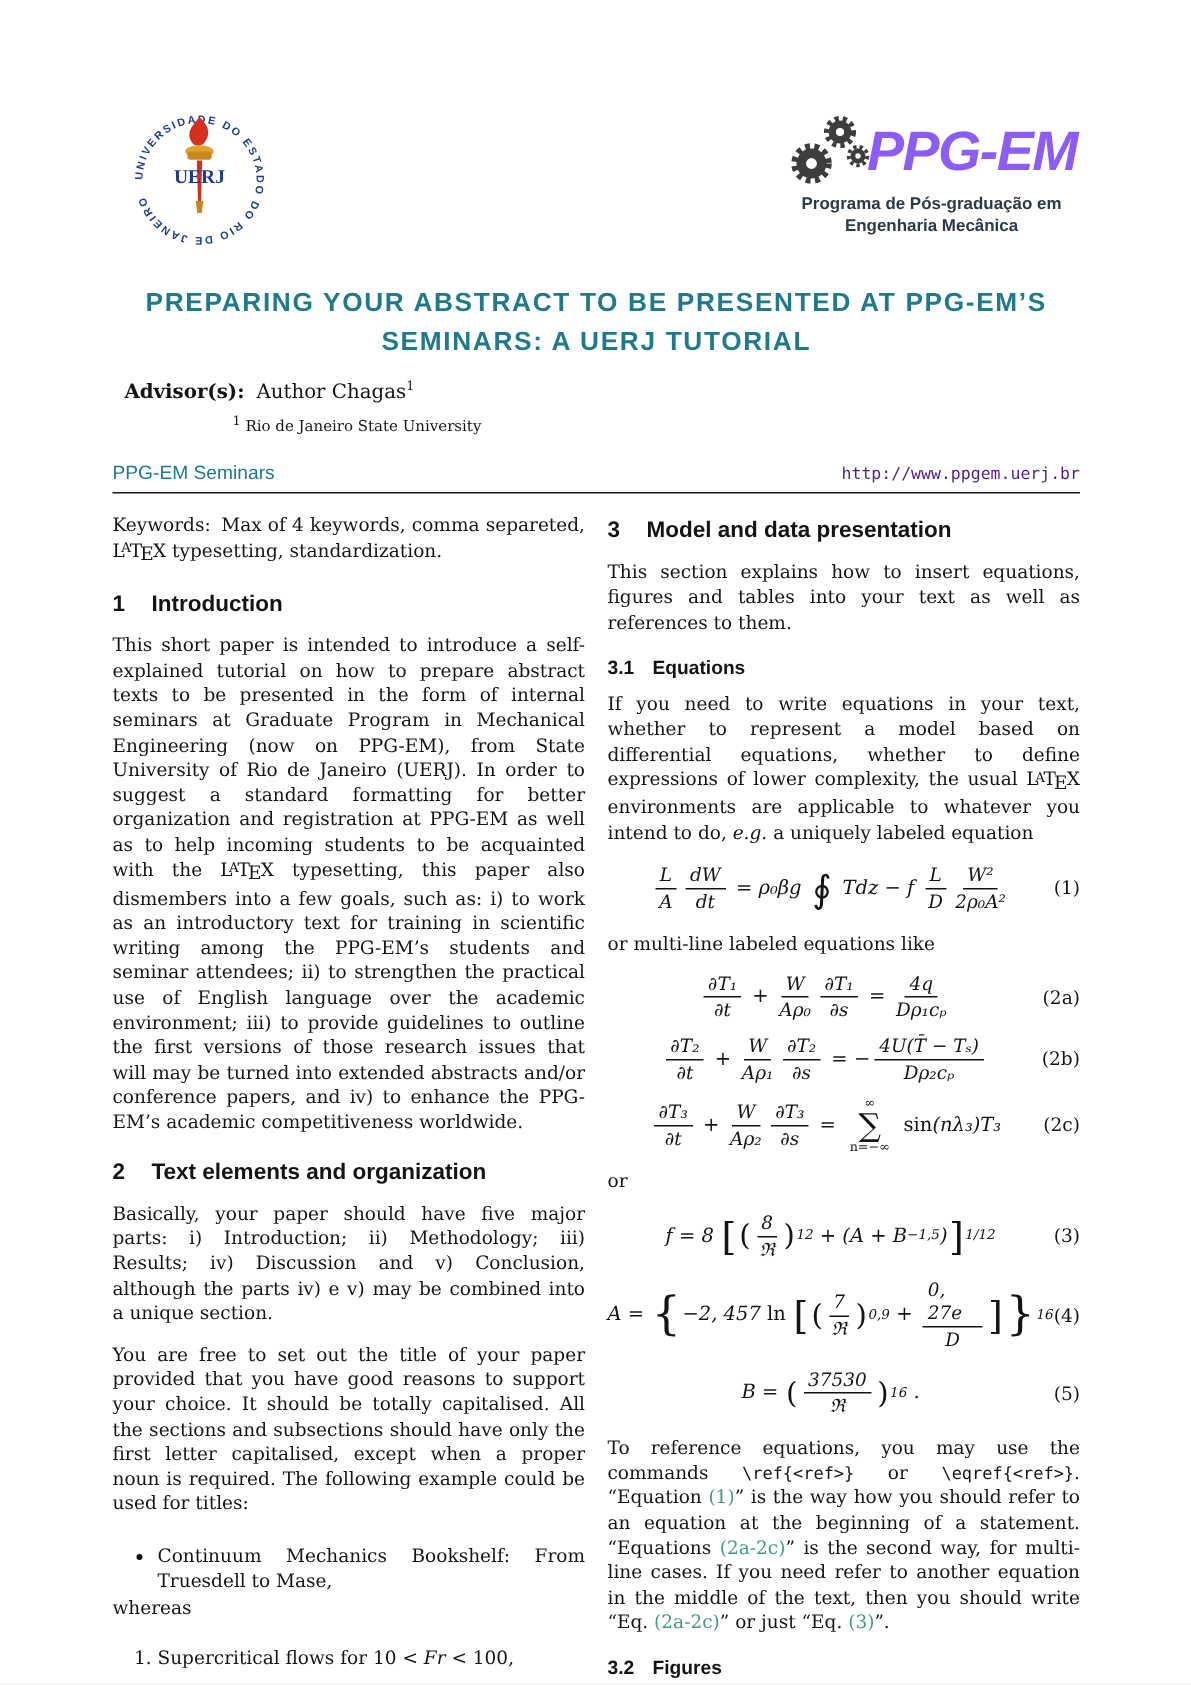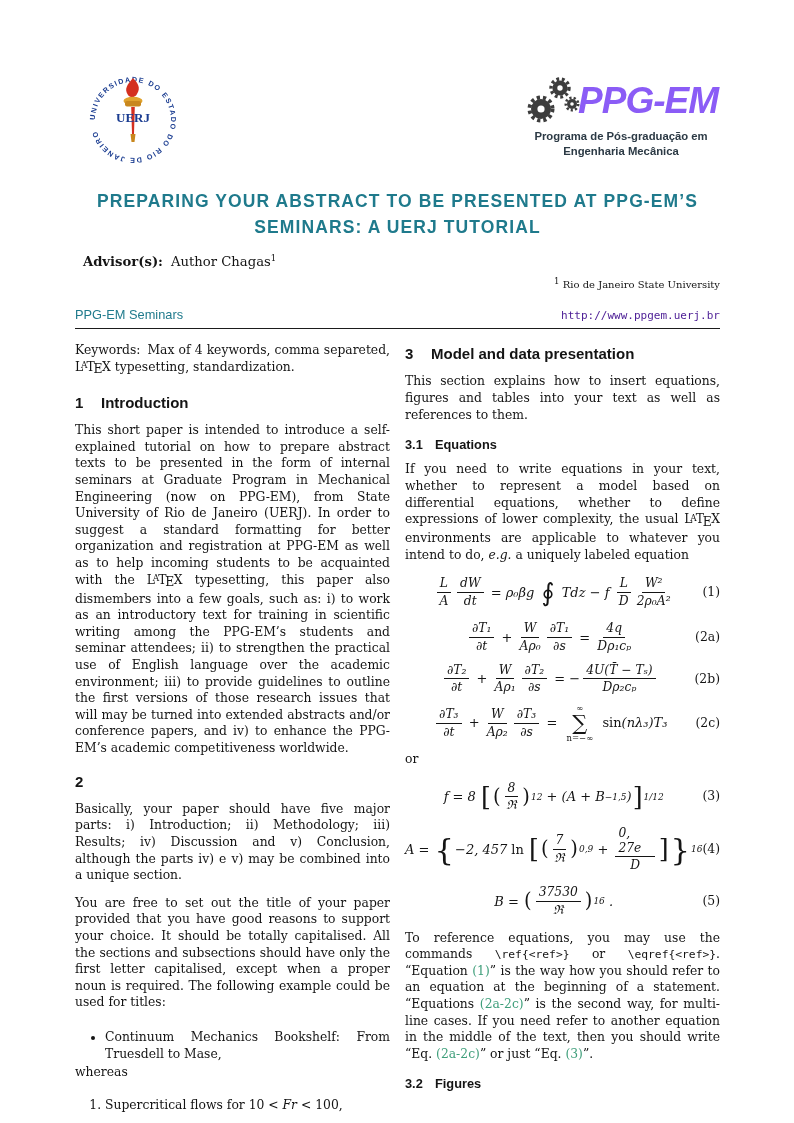--- a/index.html
+++ b/index.html
@@ -16,21 +16,21 @@
   .ppgem-sub{font-family:"Liberation Sans",sans-serif;font-weight:bold;font-size:11.3px;
              color:#2c3a45;text-align:center;line-height:1.35;margin-top:3px;}
 
   
   .title{font-family:"Liberation Sans",sans-serif;font-weight:bold;font-size:17.5px;color:#1f7a8c;
          text-align:center;line-height:1.5;letter-spacing:1.1px;margin-top:16px;}
   .authors{margin-top:12px;font-size:13.2px;}
   .arow{display:grid;grid-template-columns:88px 132px auto;column-gap:8px;margin:2px 0;align-items:baseline;}
   .alabel{font-weight:bold;text-align:right;}
   .aemail{font-style:italic;color:#1f7a8c;font-size:12.6px;}
-  .affil{margin:7px 0 0 80px;font-size:10px;text-align:right;}
+  .affil{margin:7px 0 0 80px;font-size:10px;}
   .affil sup,.aname sup{font-size:8.5px;}
 
   
   .jbar{display:flex;justify-content:space-between;align-items:baseline;margin-top:17px;}
   .jname{font-family:"Liberation Sans",sans-serif;font-size:12.8px;color:#1f7a8c;}
   .jurl{font-family:"DejaVu Sans Mono",monospace;font-size:11px;color:#4c1d95;margin-left:32px;}
   .rule{border:none;border-top:1.8px solid #1b1b1b;margin:6px 0 0 0;}
 
   
   .cols{display:flex;gap:15px;margin-top:13px;}
@@ -152,20 +152,21 @@
       <p><span class="rt-bold">Keywords:</span><span class="rt-plain">Max of 4 keywords, comma separeted, </span><span class="lx"><span class="lx0">L</span><span class="lx1">A</span><span class="lx2">T</span><span class="lx3">E</span><span class="lx4">X</span></span><span class="rt-plain"> typesetting, standardization.</span></p>
 
       <h2>
         <span class="snum">1</span>
         <span>Introduction</span>
       </h2>
       <p><span class="rt-plain">This short paper is intended to introduce a self-explained tutorial on how to prepare abstract texts to be presented in the form of internal seminars at Graduate Program in Mechanical Engineering (now on PPG-EM), from State University of Rio de Janeiro (UERJ). In order to suggest a standard formatting for better organization and registration at PPG-EM as well as to help incoming students to be acquainted with the </span><span class="lx"><span class="lx0">L</span><span class="lx1">A</span><span class="lx2">T</span><span class="lx3">E</span><span class="lx4">X</span></span><span class="rt-plain"> typesetting, this paper also dismembers into a few goals, such as: i) to work as an introductory text for training in scientific writing among the PPG-EM’s students and seminar attendees; ii) to strengthen the practical use of English language over the academic environment; iii) to provide guidelines to outline the first versions of those research issues that will may be turned into extended abstracts and/or conference papers, and iv) to enhance the PPG-EM’s academic competitiveness worldwide.</span></p>
 
       <h2>
         <span class="snum">2</span>
+        <span>Text elements and organization</span>
       </h2>
       <p>Basically, your paper should have five major parts: i) Introduction; ii) Methodology; iii) Results; iv) Discussion and v) Conclusion, although the parts iv) e v) may be combined into a unique section.</p>
       <p>You are free to set out the title of your paper provided that you have good reasons to support your choice. It should be totally capitalised. All the sections and subsections should have only the first letter capitalised, except when a proper noun is required. The following example could be used for titles:</p>
 
       <ul class="blist">
         <li>Continuum Mechanics Bookshelf: From Truesdell to Mase,</li>
       </ul>
 
       <p class="standalone gapup">whereas</p>
 
@@ -207,20 +208,21 @@
               <span class="den">D</span>
             </span>
             <span class="frac">
               <span class="num">W²</span>
               <span class="den">2ρ₀A²</span>
             </span>
           </div>
         <span class="eq-label">(1)</span>
       </div>
 
+      <p>or multi-line labeled equations like</p>
 
       <div class="eq-group">
         <div class="eq-row">
           <div class="eq-body">
               <span class="frac">
                 <span class="num">∂T₁</span>
                 <span class="den">∂t</span>
               </span>
               <span class="mi"> + </span>
               <span class="frac">

